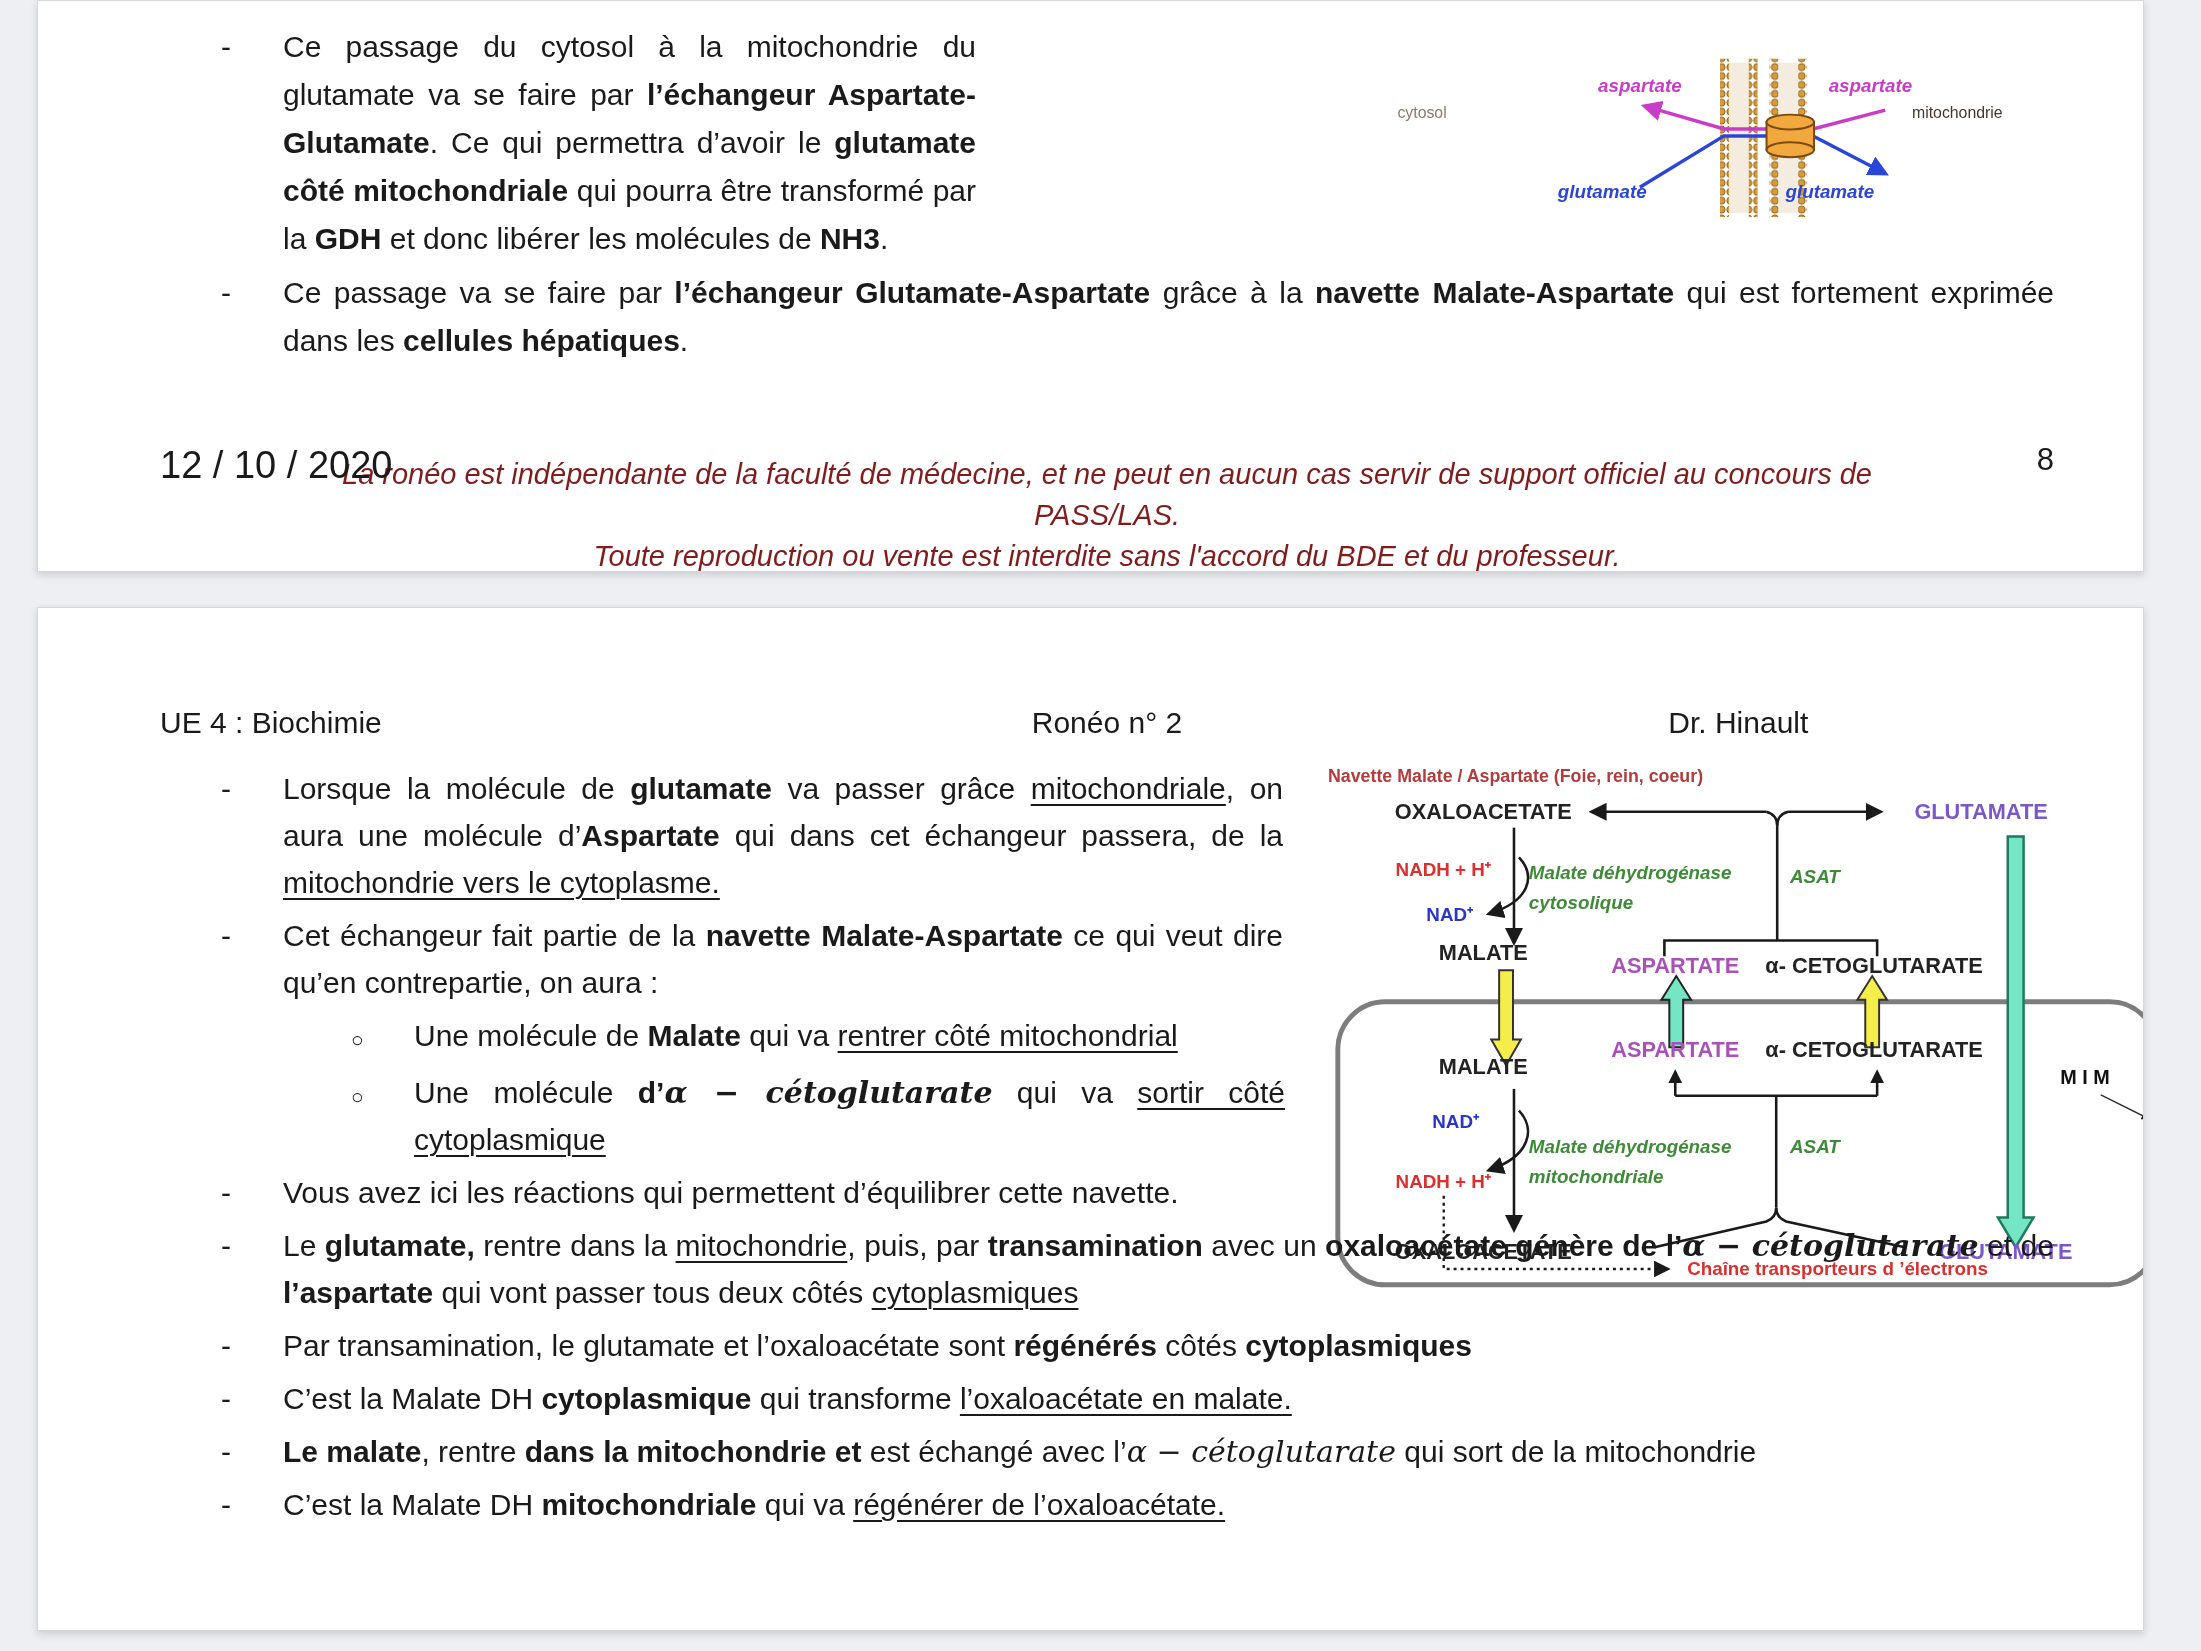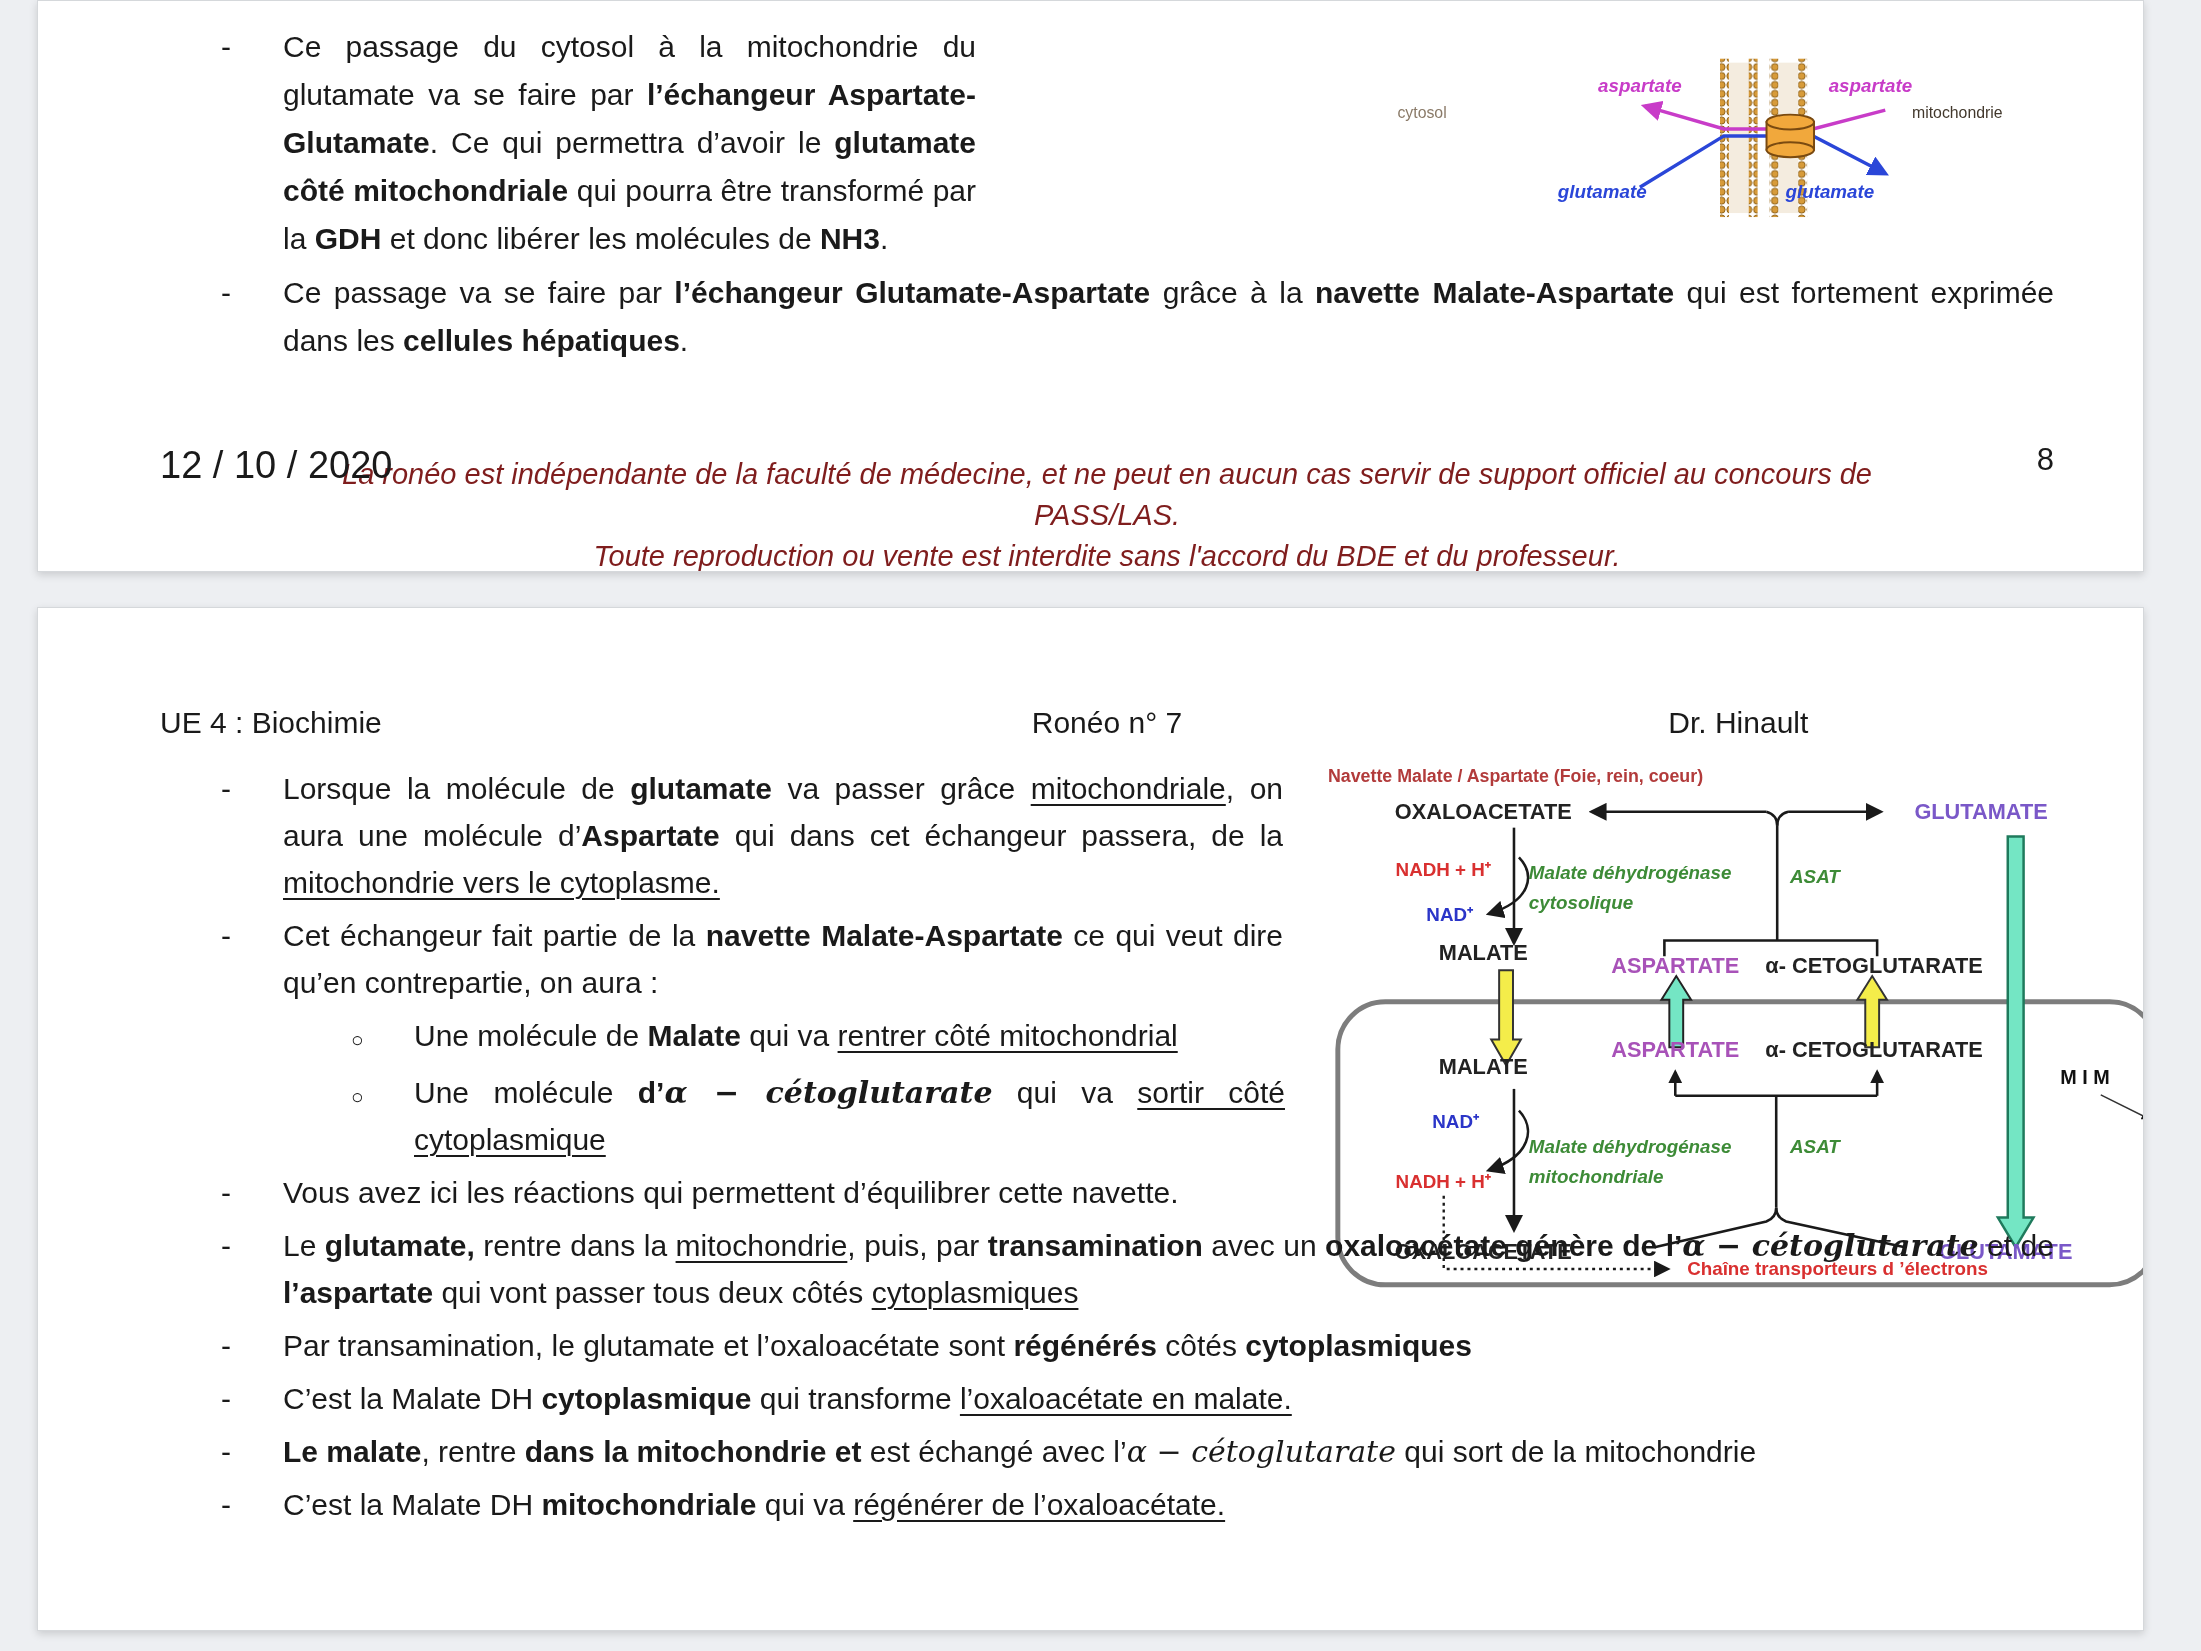--- a/index.html
+++ b/index.html
@@ -130,21 +130,21 @@
       <div>Toute reproduction ou vente est interdite sans l'accord du BDE et du professeur.</div>
     </div>
     <span class="pagenum">8</span>
   </div>
 </div>
 
 <div class="page" id="page2">
 
   <div class="p2-header">
     <span class="hleft">UE 4 : Biochimie</span>
-    <span class="hcenter">Ronéo n° 7</span>
+    <span class="hcenter">Ronéo n° 2</span>
     <span class="hright">Dr. Hinault</span>
   </div>
 
   <div class="p2-diagram">
     <svg width="851" height="540" viewBox="0 0 860 545">
       <defs>
         <marker id="ah-blk" viewBox="0 0 10 10" refX="8" refY="5" markerWidth="7" markerHeight="7" orient="auto">
             <path d="M0,0L10,5L0,10z" fill="#1a1a1a"></path>
           </marker>
         <marker id="ah-sm" viewBox="0 0 10 10" refX="8" refY="5" markerWidth="5.5" markerHeight="5.5" orient="auto">

